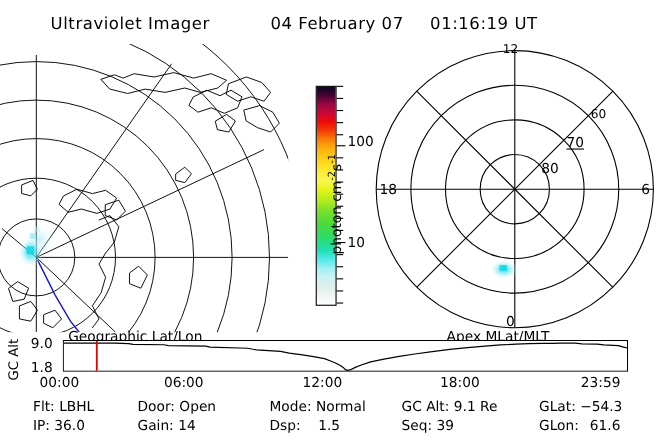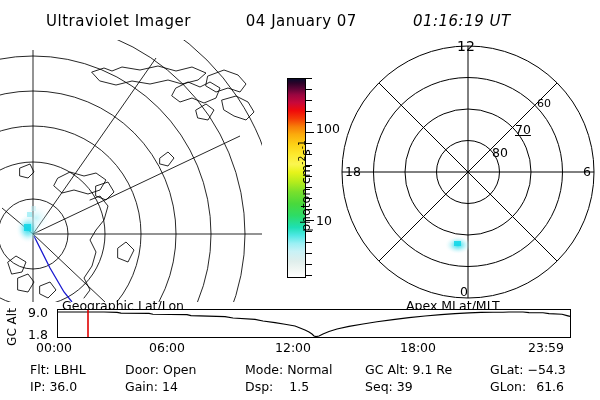--- a/index.html
+++ b/index.html
@@ -29,21 +29,21 @@
     width: 500px;
     height: 24px;
     display: flex;
     align-items: flex-end;
     font-size: 15px;
     letter-spacing: 0.5px;
     white-space: nowrap;
   }
   #header .h-title { margin-left: 46px; }
   #header .h-date  { margin-left: 55px; }
-  #header .h-time  { margin-left: 56px; font-style: italic; }
+  #header .h-time  { margin-left: 24px; }
 
   
   #colorbar-group { left: 262px; top: 50px; width: 80px; height: 245px; }
   #colorbar-bar {
     left: 25px; top: 28px;
     width: 19px; height: 200px;
     border: 1px solid #000;
     box-sizing: border-box;
   }
   #colorbar-ticks { left: 44px; top: 28px; width: 8px; height: 200px; }
@@ -127,21 +127,21 @@
   #footer .f-key { display: inline-block; }
   #footer .f-val { display: inline-block; }
 </style>
 </head>
 <body>
 
 <div class="stage">
 
   <div class="abs" id="header">
     <span class="h-title">Ultraviolet Imager</span>
-    <span class="h-date">04 January 07</span>
+    <span class="h-date">04 February 07</span>
     <span class="h-time">01:16:19 UT</span>
   </div>
 
   <div class="abs" id="geo-panel">
     <svg width="262" height="262" viewBox="0 0 262 262">
       <defs>
         <radialGradient id="glowGeoA" cx="50%" cy="50%" r="50%">
           <stop offset="0%" stop-color="#12d8e8" stop-opacity="0.95"></stop>
           <stop offset="45%" stop-color="#67e6f2" stop-opacity="0.62"></stop>
           <stop offset="75%" stop-color="#bdf2f8" stop-opacity="0.30"></stop>
@@ -298,21 +298,21 @@
           <line x1="217" y1="43" x2="39" y2="221"></line>
         </g>
       </g>
 
       <g>
         <ellipse cx="118" cy="205" rx="13" ry="9" fill="url(#glowApex)"></ellipse>
         <rect x="114" y="201" width="7" height="5" fill="#14d7e8" opacity="0.9"></rect>
       </g>
     </svg>
 
-    <div class="abs" style="left:117px; top:-2px; font-size:14px;">12</div>
+    <div class="abs" style="left:117px; top:-2px; font-size:11px;">12</div>
     <div class="abs" style="left:5px; top:124px; font-size:12.5px;">18</div>
     <div class="abs" style="left:243px; top:124px; font-size:12.5px;">6</div>
     <div class="abs" style="left:120px; top:244px; font-size:12.5px;">0</div>
 
     <div class="abs" style="left:197px; top:57px; font-size:11px;">60</div>
     <div class="abs" style="left:175px; top:82px; font-size:12.5px;text-decoration:underline;">70</div>
     <div class="abs" style="left:152px; top:105px; font-size:12.5px;">80</div>
 
     <div class="panel-caption" style="left:66px; top:258px;">Apex MLat/MLT</div>
   </div>

